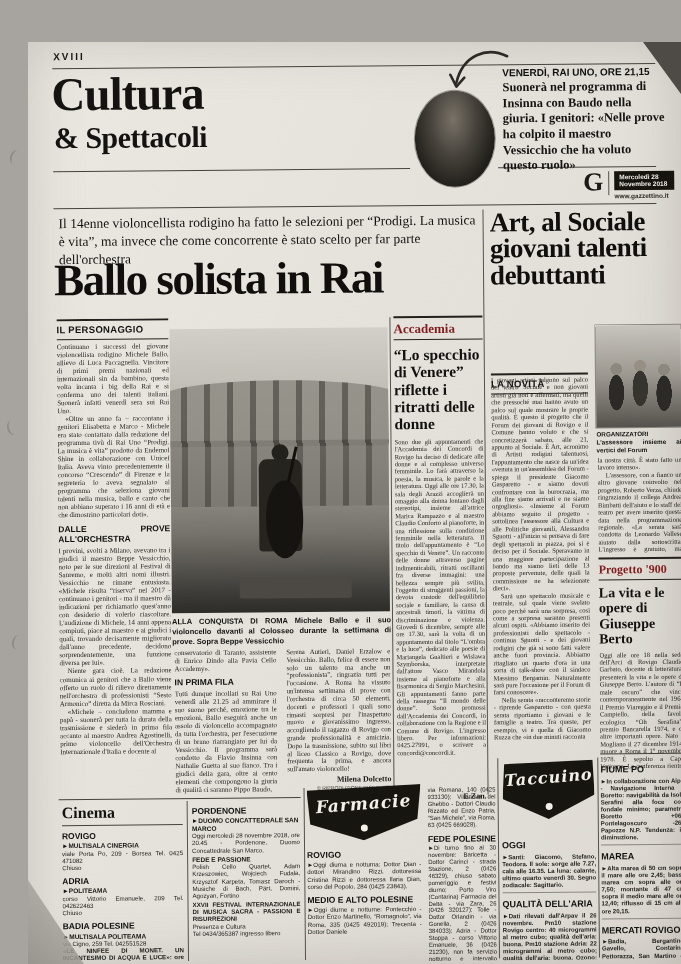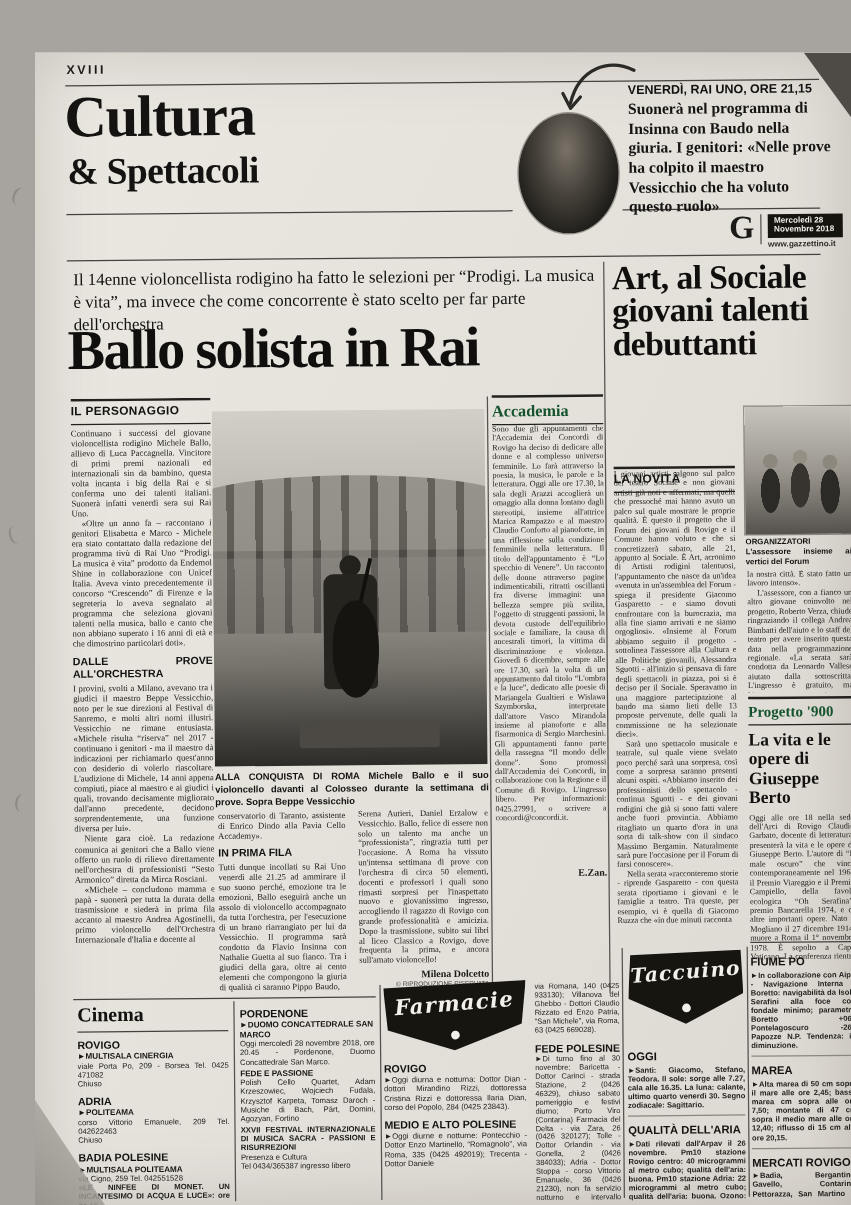--- a/index.html
+++ b/index.html
@@ -20,21 +20,21 @@
   .glogo{font:700 26px/1 "Liberation Serif",serif}
   .datechip{background:#16140f;color:#f1eee7;font:700 6.5px/1 "Liberation Sans",sans-serif;padding:3px 5px;display:inline-block}
   .weburl{font:700 6.5px/1 "Liberation Sans",sans-serif;color:#2c2a26;margin-top:3px}
   .standfirst{font:400 13.5px/1.35 "Liberation Serif",serif;color:#131210}
   .headline-xl{font:700 45px/1 "Liberation Serif",serif;letter-spacing:-1.5px;color:#100f0d}
   .headline-l{font:700 27px/0.98 "Liberation Serif",serif;letter-spacing:-.5px;color:#100f0d}
   .art-stand{font:400 13px/1.3 "Liberation Serif",serif;color:#131210}
   
   .kick{font:700 9.5px/1 "Liberation Sans",sans-serif;letter-spacing:.3px;color:#131210;
     border-top:2px solid #23211d;border-bottom:1px solid #23211d;padding:4px 0 4px}
-  .kick-serif{font:700 13px/1 "Liberation Serif",serif;color:#14532d;
+  .kick-serif{font:700 13px/1 "Liberation Serif",serif;color:#7f1d1d;
     border-top:2px solid #23211d;border-bottom:1px solid #23211d;padding:4px 0 4px}
   .sub{font:700 8.5px/1.25 "Liberation Sans",sans-serif;margin:4px 0 2px;color:#131210}
   .acc-title{font:700 15.5px/1.12 "Liberation Serif",serif;color:#12110f;margin:6px 0 5px}
   .pro-title{font:700 14px/1.1 "Liberation Serif",serif;color:#12110f;margin:5px 0 4px}
   
   .bt{font:400 7px/1.15 "Liberation Serif",serif;text-align:justify;color:#1d1c19;overflow:hidden}
   .bt p{margin:0;text-indent:8px}
   .bt p.nf{text-indent:0}
   .bt65{font-size:6.5px;line-height:1.14}
   .bt66{font-size:6.6px;line-height:1.13}
@@ -158,20 +158,21 @@
     <div class="bt" style="font-size:6.8px">
       <p class="nf">Serena Autieri, Daniel Erzalow e Vessicchio. Ballo, felice di essere non solo un talento ma anche un “professionista”, ringrazia tutti per l'occasione. A Roma ha vissuto un'intensa settimana di prove con l'orchestra di circa 50 elementi, docenti e professori i quali sono rimasti sorpresi per l'inaspettato nuovo e giovanissimo ingresso, accogliendo il ragazzo di Rovigo con grande professionalità e amicizia. Dopo la trasmissione, subito sui libri al liceo Classico a Rovigo, dove frequenta la prima, e ancora sull'amato violoncello!</p>
     </div>
     <div class="byline">Milena Dolcetto</div>
     <div class="copyr">© RIPRODUZIONE RISERVATA</div>
   </div>
 
   <div class="vr" style="left:390px;top:318px;height:478px"></div>
   <div class="abs" style="left:394px;top:317px;width:89px">
     <div class="kick-serif">Accademia</div>
+    <div class="acc-title">“Lo specchio di Venere” riflette i ritratti delle donne</div>
     <div class="bt bt65" style="height:352px">
       <p class="nf">Sono due gli appuntamenti che l'Accademia dei Concordi di Rovigo ha deciso di dedicare alle donne e al complesso universo femminile. Lo farà attraverso la poesia, la musica, le parole e la letteratura. Oggi alle ore 17.30, la sala degli Arazzi accoglierà un omaggio alla donna lontano dagli stereotipi, insieme all'attrice Marica Rampazzo e al maestro Claudio Conforto al pianoforte, in una riflessione sulla condizione femminile nella letteratura. Il titolo dell'appuntamento è “Lo specchio di Venere”. Un racconto delle donne attraverso pagine indimenticabili, ritratti oscillanti fra diverse immagini: una bellezza sempre più svilita, l'oggetto di struggenti passioni, la devota custode dell'equilibrio sociale e familiare, la causa di ancestrali timori, la vittima di discriminazione e violenza. Giovedì 6 dicembre, sempre alle ore 17.30, sarà la volta di un appuntamento dal titolo “L'ombra e la luce”, dedicato alle poesie di Mariangela Gualtieri e Wislawa Szymborska, interpretate dall'attore Vasco Mirandola insieme al pianoforte e alla fisarmonica di Sergio Marchesini. Gli appuntamenti fanno parte della rassegna “Il mondo delle donne”. Sono promossi dall'Accademia dei Concordi, in collaborazione con la Regione e il Comune di Rovigo. L'ingresso libero. Per informazioni: 0425.27991, o scrivere a concordi@concordi.it.</p>
     </div>
     <div class="byline">E.Zan.</div>
   </div>
 
   <div class="abs headline-l" style="left:491px;top:211px;width:190px">Art, al Sociale giovani talenti debuttanti</div>
 
   <div class="abs photo-art" style="left:596px;top:328px;width:85px;height:102px"></div>
   <div class="abs cap cap-sm" style="left:596px;top:433px;width:85px">

